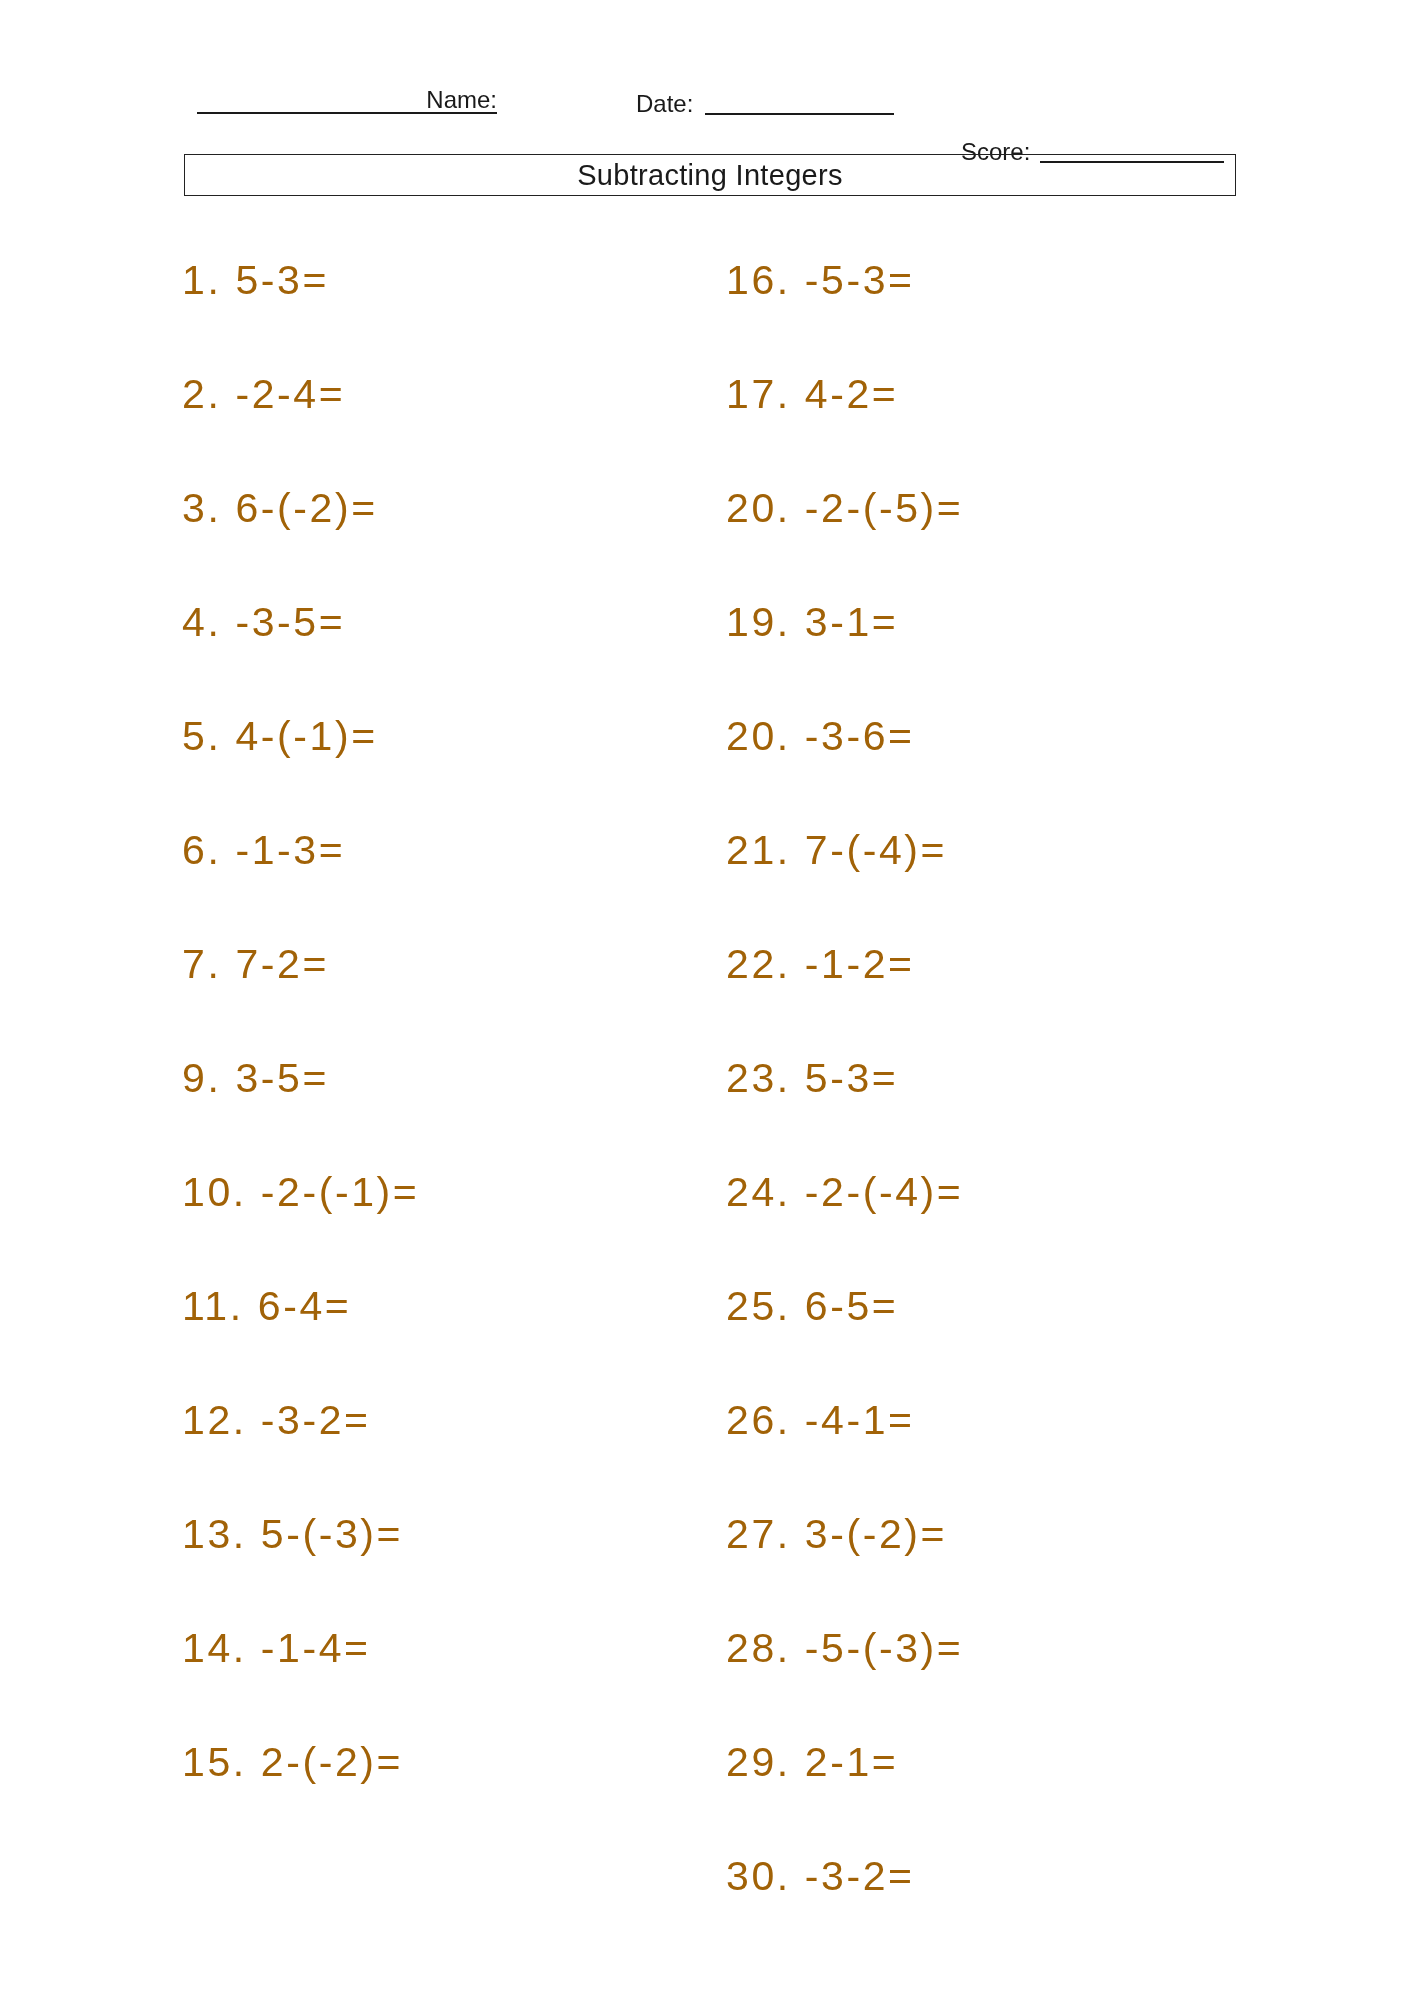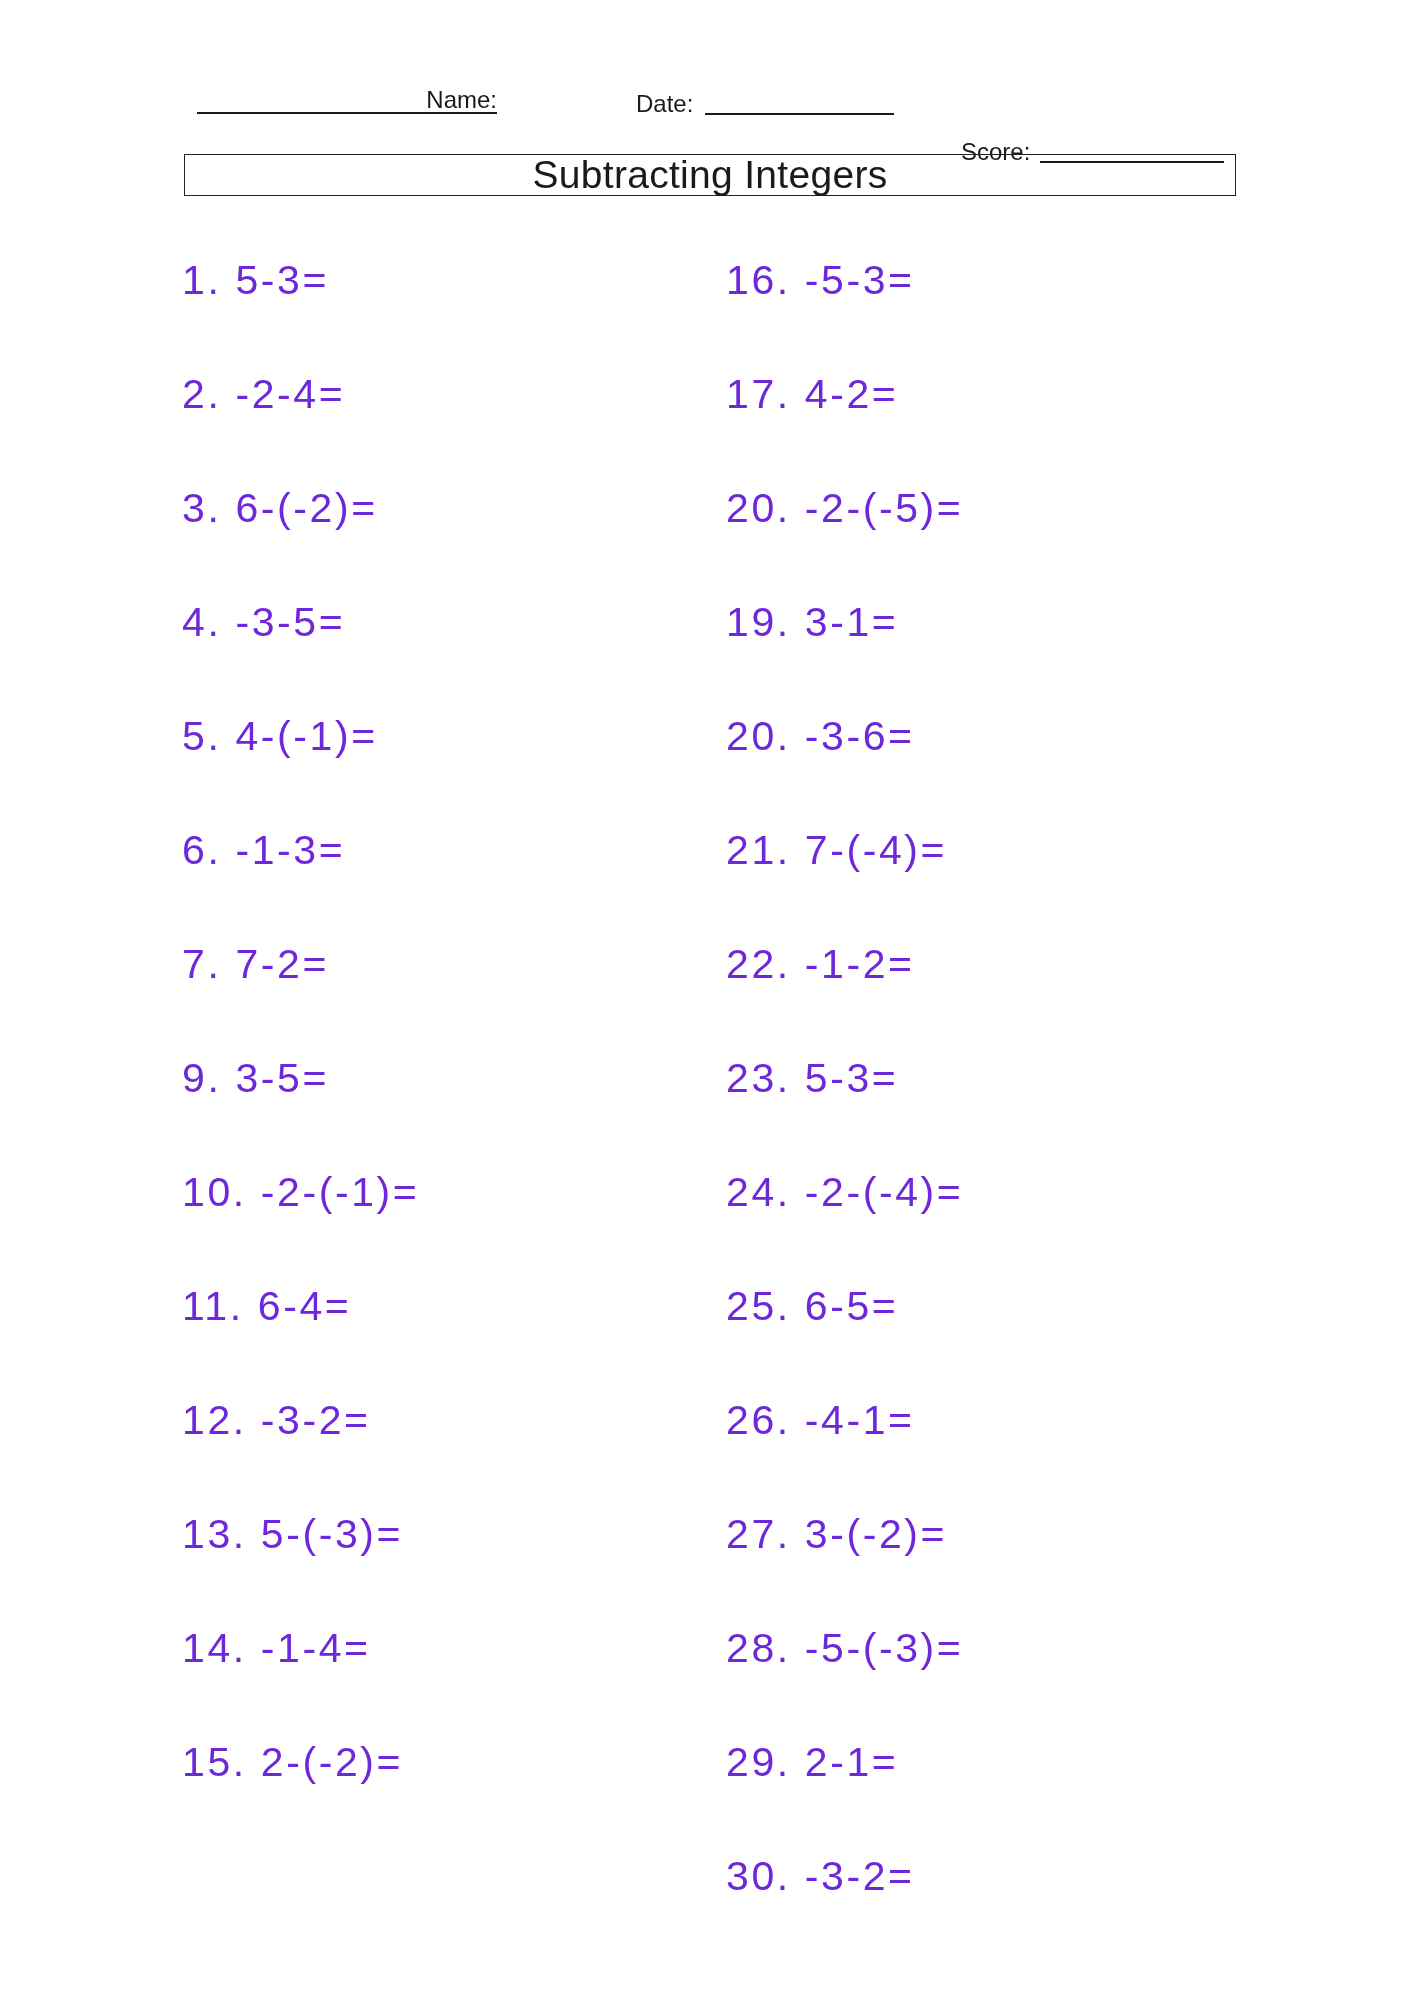--- a/index.html
+++ b/index.html
@@ -9,26 +9,26 @@
   .hdr-label { font-size: 24px; line-height: 24px; white-space: nowrap; color: #1a1a1a; }
   .hdr-line { border-bottom: 2px solid #1a1a1a; height: 0; margin-bottom: 1px; }
   #f-name { left: 195px; flex-direction: column; }
   #f-name .hdr-line { width: 300px; margin-left: 2px; }
   #f-date { left: 636px; }
   #f-date .hdr-line { width: 189px; margin-left: 12px; }
   #f-score { left: 961px; margin-top: 48px; }
   #f-score .hdr-line { width: 184px; margin-left: 10px; }
   .title-box { position: absolute; left: 184px; top: 154px; width: 1050px; height: 40px;
                border: 1.5px solid #222; display: flex; align-items: center; justify-content: center; }
-  .title-text { font-size: 39px; color: #1a1a1a; letter-spacing: 0.3px; }
+  .title-text { font-size: 29px; color: #1a1a1a; letter-spacing: 0.3px; }
   .col { position: absolute; top: 259px; }
   #col-left { left: 182px; }
   #col-right { left: 726px; }
   .problem { height: 114px; line-height: 42px; font-size: 41px; letter-spacing: 2.6px;
-             white-space: nowrap; color: #6d28d9; }
+             white-space: nowrap; color: #a16207; }
 </style>
 </head>
 <body>
 
 <div id="f-name" class="hdr-field">
   <span class="hdr-label">Name:</span>
   <span class="hdr-line"></span>
 </div>
 <div id="f-date" class="hdr-field">
   <span class="hdr-label">Date:</span>

